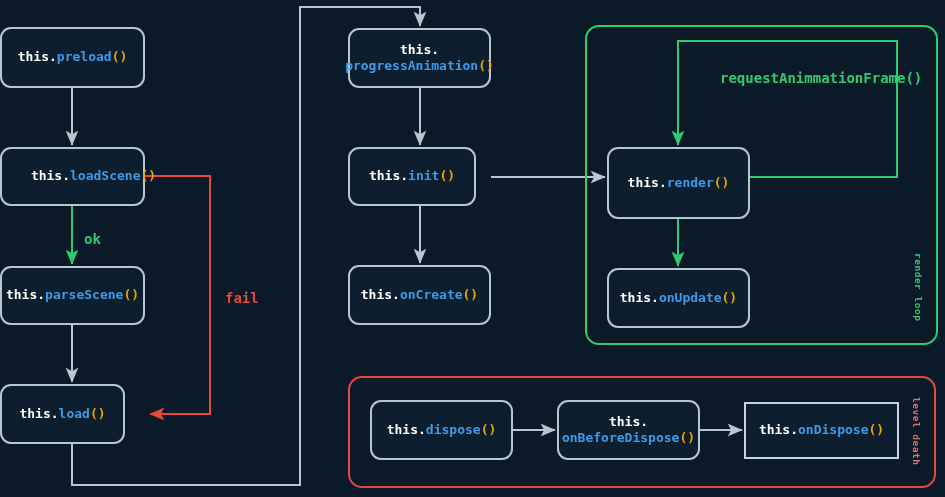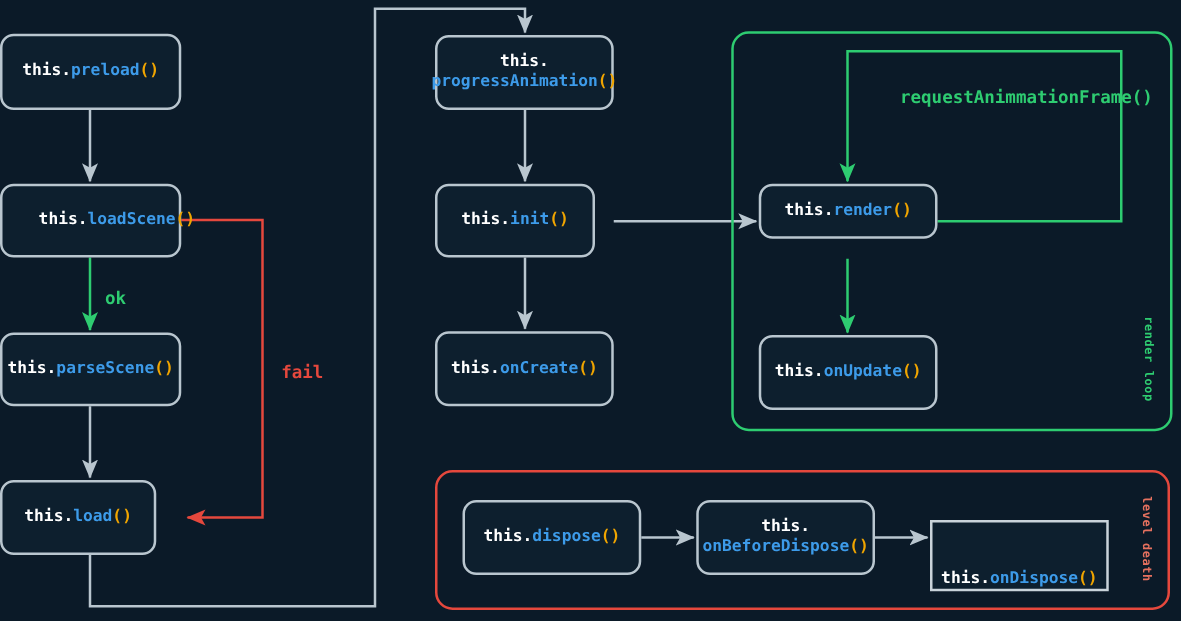--- a/index.html
+++ b/index.html
@@ -131,33 +131,33 @@
   </div>
 
   <div class="node" style="left:348px;top:147px;width:128px;height:59px;">
     <span><span class="obj">this.</span><span class="mth">init</span><span class="paren">()</span></span>
   </div>
 
   <div class="node" style="left:348px;top:265px;width:143px;height:60px;">
     <span><span class="obj">this.</span><span class="mth">onCreate</span><span class="paren">()</span></span>
   </div>
 
-  <div class="node" style="left:607px;top:147px;width:143px;height:44px;justify-content:center;">
+  <div class="node" style="left:607px;top:147px;width:143px;height:72px;justify-content:center;">
     <span><span class="obj">this.</span><span class="mth">render</span><span class="paren">()</span></span>
   </div>
 
   <div class="node" style="left:607px;top:268px;width:143px;height:60px;">
     <span><span class="obj">this.</span><span class="mth">onUpdate</span><span class="paren">()</span></span>
   </div>
 
   <div class="node" style="left:370px;top:400px;width:143px;height:60px;">
     <span><span class="obj">this.</span><span class="mth">dispose</span><span class="paren">()</span></span>
   </div>
 
   <div class="node" style="left:557px;top:400px;width:143px;height:60px;">
     <span><span class="obj">this.</span><br><span class="mth">onBeforeDispose</span><span class="paren">()</span></span>
   </div>
 
-  <div class="node sharp" style="left:744px;top:416px;width:143px;height:57px;align-items:flex-end;">
+  <div class="node sharp" style="left:744px;top:402px;width:155px;height:57px;">
     <span><span class="obj">this.</span><span class="mth">onDispose</span><span class="paren">()</span></span>
   </div>
 
 </div>
 
 </body></html>

